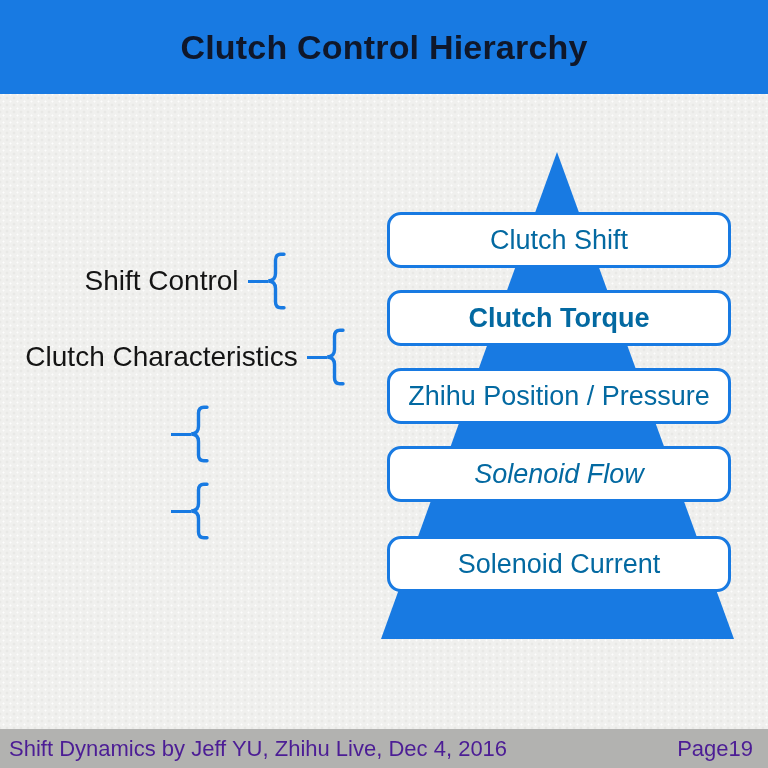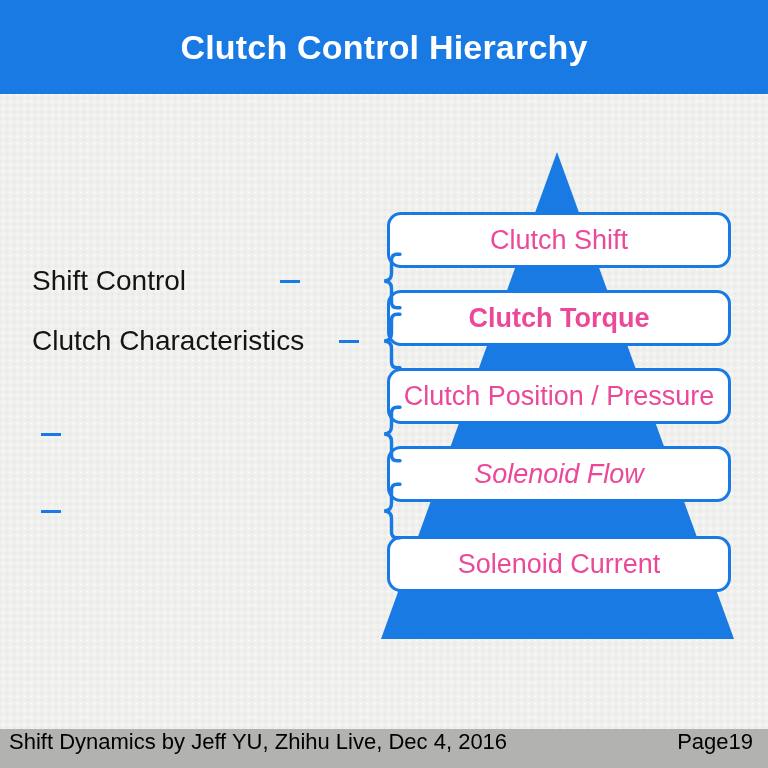--- a/index.html
+++ b/index.html
@@ -26,21 +26,21 @@
     position: absolute;
     top: 0; left: 0;
     width: 768px; height: 94px;
     background: #187ae2;
     display: flex;
     align-items: center;
     justify-content: center;
   }
   .titlebar h1 {
     margin: 0;
-    color: #ffffff;
+    color: #0f172a;
     font-size: 34px;
     font-weight: bold;
     letter-spacing: 0.2px;
   }
 
   
   .pyramid-svg {
     position: absolute;
     left: 378px;
     top: 148px;
@@ -55,42 +55,41 @@
     width: 344px;
     height: 56px;
     box-sizing: border-box;
     background: #ffffff;
     border: 3px solid #187ae2;
     border-radius: 14px;
     display: flex;
     align-items: center;
     justify-content: center;
     font-size: 27px;
-    color: #ec4899;
+    color: #0369a1;
     white-space: nowrap;
   }
   .level-1 { top: 212px; }
   .level-2 { top: 290px; font-weight: bold; }
   .level-3 { top: 368px; }
   .level-4 { top: 446px; font-style: italic; }
   .level-5 { top: 536px; }
 
   
   .label-group {
     position: absolute;
     left: 0;
     width: 370px;
     height: 58px;
     display: flex;
     align-items: center;
-    justify-content: space-between;
-    margin-left: 32px;
+    justify-content: center;
   }
   .group-1 { top: 252px; }
-  .group-2 { top: 312px; gap: 16px; }
+  .group-2 { top: 328px; }
   .group-3 { top: 405px; }
   .group-4 { top: 482px; }
   .label-text {
     font-size: 28px;
     color: #141414;
     white-space: nowrap;
   }
   .dash {
     flex: none;
     width: 20px;
@@ -107,23 +106,23 @@
 
   
   .footerbar {
     position: absolute;
     left: 0;
     top: 729px;
     width: 768px;
     height: 39px;
     box-sizing: border-box;
     background: #b2b2b0;
-    color: #000000;
+    color: #4c1d95;
     display: flex;
-    align-items: flex-start;
+    align-items: center;
     justify-content: space-between;
     padding: 0 15px 0 9px;
     font-size: 22px;
     white-space: nowrap;
   }
 </style>
 </head>
 <body>
 
 <div class="slide">
@@ -138,21 +137,21 @@
       <polygon points="179,4 3,491 356,491" fill="#187ae2"></polygon>
     </svg>
 
     <div class="level-box level-1">
       <span>Clutch Shift</span>
     </div>
     <div class="level-box level-2">
       <span>Clutch Torque</span>
     </div>
     <div class="level-box level-3">
-      <span>Clutch Position / Pressure</span>
+      <span>Zhihu Position / Pressure</span>
     </div>
     <div class="level-box level-4">
       <span>Solenoid Flow</span>
     </div>
     <div class="level-box level-5">
       <span>Solenoid Current</span>
     </div>
 
     <div class="label-group group-1">
       <span class="label-text">Shift Control</span>

